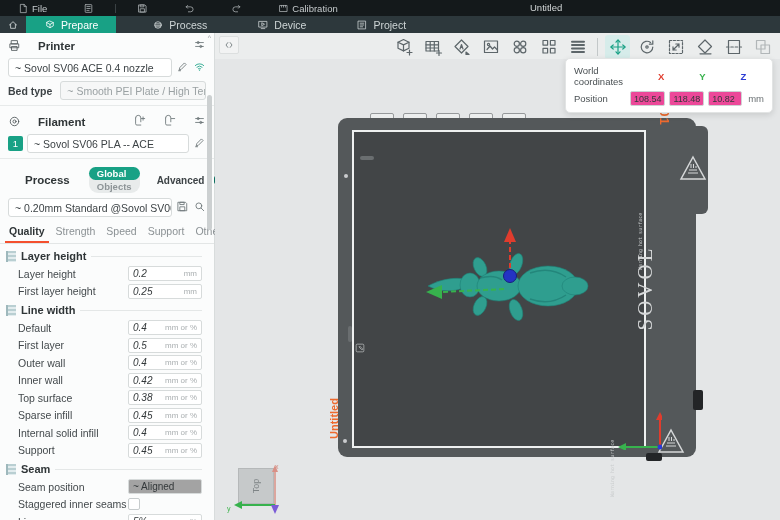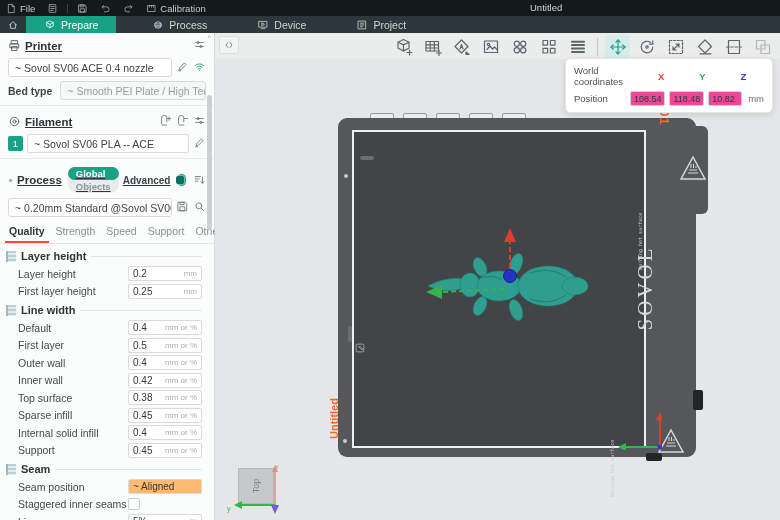--- a/index.html
+++ b/index.html
@@ -1,40 +1,40 @@
 <!DOCTYPE html>
 <html style="--accent: #18a185; --orange: #ee6a2e; --tabline: #f4502e; --ax: #e03c2d; --ay: #37b24d; --az: #2b3bd4; --model: #2f9e8f;"><head>
 <meta charset="utf-8">
 <style>
   * { margin:0; padding:0; box-sizing:border-box; }
   html,body { width:780px; height:520px; overflow:hidden; font-family:"Liberation Sans", sans-serif; background:#e4e6e7; }
   #app { width:780px; height:520px; display:flex; flex-direction:column; }
 
   
   #titlebar { height:16px; background:#14191b; display:flex; align-items:center; color:#c6cbcd; font-size:9.5px; position:relative; flex:0 0 16px; }
-  #titlebar .mi { display:flex; align-items:center; gap:3px; padding:0 6px; height:100%; cursor:default; }
+  #titlebar .mi { display:flex; align-items:center; gap:3px; padding:0 18px; height:100%; cursor:default; }
   #titlebar svg { width:11px; height:11px; stroke:#aeb4b6; stroke-width:1.4; fill:none; stroke-linecap:round; stroke-linejoin:round; }
   #titlebar .sep { width:1px; height:9px; background:#3a4144; margin:0 3px; }
   #win-title { position:absolute; left:530px; top:2px; color:#d2d6d7; font-size:9.5px; }
 
   
   #tabbar { height:17px; background:#2d383c; display:flex; align-items:stretch; flex:0 0 17px; }
   #home-btn { width:26px; display:flex; align-items:center; justify-content:center; }
   #home-btn svg { width:12px; height:12px; stroke:#cfd5d6; stroke-width:1.4; fill:none; stroke-linecap:round; stroke-linejoin:round; }
   .tabs { display:flex; }
   .tab { display:flex; align-items:center; gap:5px; padding:0 14px; color:#ced5d6; font-size:10.5px; cursor:pointer; margin-right:22px;justify-content:flex-end; }
   .tab svg { width:12px; height:12px; stroke:#ced5d6; stroke-width:1.3; fill:none; stroke-linecap:round; stroke-linejoin:round; }
   .tab.active { background:var(--accent); color:#fff; padding:0 18px; }
   .tab.active svg { stroke:#fff; }
 
   #main { flex:1; display:flex; min-height:0; }
 
   
   #sidebar { width:215px; background:#fbfcfc; border-right:1px solid #d8dcdc; display:flex; flex-direction:column; font-size:11px; color:#3d4346; position:relative; }
-  .sec-head { display:flex; align-items:center; gap:4px; padding:5px 8px 3px; font-weight:bold; font-size:11.5px; color:#2f3537;text-decoration:underline; }
+  .sec-head { display:flex; align-items:center; gap:17px; padding:5px 8px 3px; font-weight:bold; font-size:11.5px; color:#2f3537; }
   .sec-head svg { width:13px; height:13px; stroke:#4c5457; stroke-width:1.3; fill:none; stroke-linecap:round; stroke-linejoin:round; }
   .sec-head .sp { flex:1; }
   .selrow { display:flex; align-items:center; gap:4px; padding:2px 8px; }
   .selbox { flex:1; height:19px; border:1px solid #d7dbdb; border-radius:3px; background:#fff; display:flex; align-items:center; padding:0 6px; font-size:10.5px; color:#3d4346; white-space:nowrap; overflow:hidden; }
   .selbox.dim { color:#9aa1a3; background:#f6f7f7; }
   .rowlab { font-weight:bold; font-size:10.5px; margin-right:4px;text-align:right; }
   .ibtn svg { width:13px; height:13px; stroke:#6a7376; stroke-width:1.3; fill:none; stroke-linecap:round; stroke-linejoin:round; }
   .ibtn.teal svg { stroke:var(--accent); }
   .divider { height:1px; background:#e7eaea; margin:3px 0; }
   .badge { width:15px; height:15px; background:var(--accent); color:#fff; font-size:9.5px; display:flex; align-items:center; justify-content:center; border-radius:2px; flex:0 0 15px; }
@@ -50,23 +50,23 @@
   .ptab.active { color:#2f3537; font-weight:bold; border-bottom:2px solid var(--tabline); }
   
   #params { flex:1; overflow:hidden; position:relative; padding:2px 12px 0 6px; }
   .pgroup-head { display:flex; align-items:center; gap:5px; margin:4px 0 3px; }
   .pgroup-head .gicon { width:10px; height:11px; background:repeating-linear-gradient(180deg,#b9cfd2 0 2px,#e2ecee 2px 4px); border-left:2px solid #9eb8bc; flex:0 0 10px; }
   .pgroup-head b { font-size:11px; color:#2f3537; white-space:nowrap; }
   .pgroup-head .rule { flex:1; height:1px; background:#e4e7e7; }
   .prow { display:flex; align-items:center; height:17.5px; padding-left:12px; }
   .prow .plab { flex:1; font-size:10.5px; color:#43494c; white-space:nowrap; }
   .valbox { width:74px; height:15px; border:1px solid #d7dbdb; border-radius:2px; background:#fff; display:flex; align-items:center; padding:0 4px; }
-  .valbox .v { font-size:10px; color:#33383a; flex:1; }
+  .valbox .v { font-size:10px; color:#33383a; flex:1;font-style:italic; }
   .valbox .u { font-size:8px; color:#a9aeb0; white-space:nowrap; }
-  .pselect { width:74px; height:15px; border:1px solid #d7dbdb; border-radius:2px; background:#fdba74; display:flex; align-items:center; padding:0 4px; font-size:10px; color:#33383a; }
+  .pselect { width:74px; height:15px; border:1px solid #d7dbdb; border-radius:2px; background:#a3a3a3; display:flex; align-items:center; padding:0 4px; font-size:10px; color:#33383a; }
   .cbox { width:12px; height:12px; border:1px solid #c7cccd; border-radius:2px; background:#fff; margin-right:62px; }
   
   #sb-scroll { position:absolute; right:2px; top:0; bottom:0; width:5px; }
   #sb-thumb { position:absolute; top:62px; height:135px; width:5px; border-radius:3px; background:#ccd0d1; }
   #sb-up { position:absolute; right:1px; top:1px; font-size:7px; color:#9aa1a3; }
 
   
   #viewport { flex:1; position:relative; background:#e4e6e7; overflow:hidden; }
   #vp-strip { position:absolute; left:0; top:0; right:0; height:26px; background:#ebeded; }
   #collapse { position:absolute; left:4px; top:3px; width:20px; height:18px; background:#f2f3f3; border:1px solid #dcdfdf; border-radius:2px; display:flex; align-items:center; justify-content:center; }

